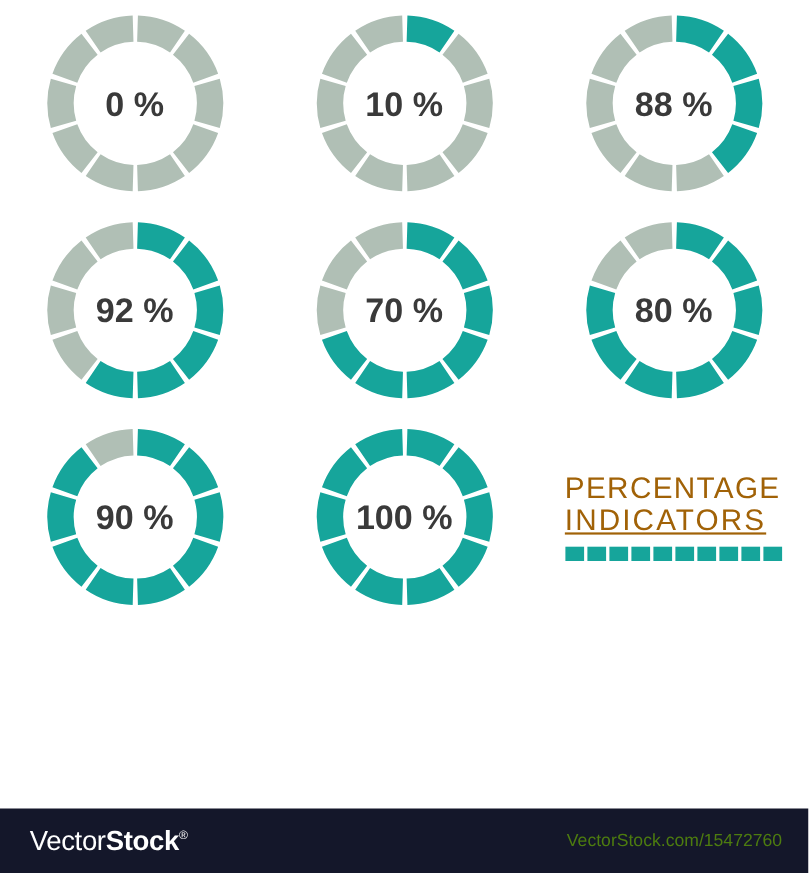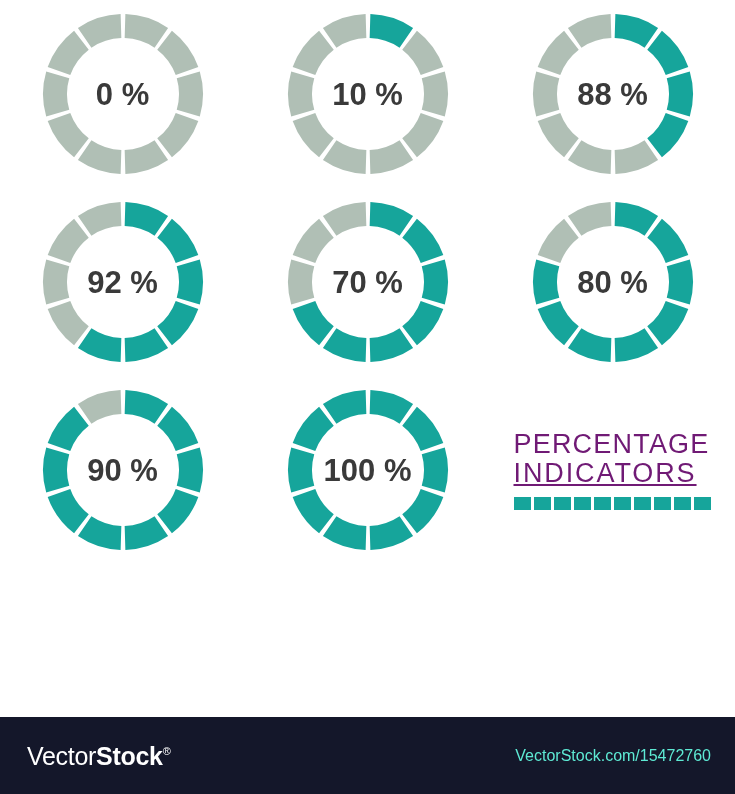--- a/index.html
+++ b/index.html
@@ -33,51 +33,51 @@
     line-height:1;
   }
 
   
   .title-block {
     display:flex; flex-direction:column;
     align-items:flex-start; justify-content:center;
     width:198px;
   }
   .title-line {
-    font-size:27px; font-weight:400; color:#701a75;
+    font-size:27px; font-weight:400; color:#a16207;
     letter-spacing:1.2px; line-height:1.08;
     white-space:nowrap;
   }
   .title-line.l2 { letter-spacing:1.9px;text-decoration:underline; }
   .title-bars {
     margin-top:9px; display:flex; gap:3px; width:198px;
   }
   .title-bars span {
     flex:1 1 auto; height:13px; background:#16a59b; display:block;
   }
 
   
   #footer {
     position:absolute; left:0; bottom:0;
-    width:735px; height:77px;
+    width:735px; height:59px;
     background:#14172a;
     display:flex; align-items:center;
   }
   .wm-logo {
     position:absolute; left:27px; top:50%;
     transform:translateY(-50%);
     font-size:25px; color:#ffffff; letter-spacing:-0.3px;
     white-space:nowrap;
   }
   .wm-logo .b { font-weight:bold; }
   .wm-logo .reg { font-size:11px; vertical-align:super; }
   .wm-url {
     position:absolute; right:24px; top:50%;
     transform:translateY(-50%);
-    font-size:16px; color:#5eead4; white-space:nowrap;
+    font-size:16px; color:#4d7c0f; white-space:nowrap;
   }
 </style>
 </head>
 <body>
 
 <div id="stage">
 
   <div id="grid">
       <div class="cell">
         <div class="donut">

